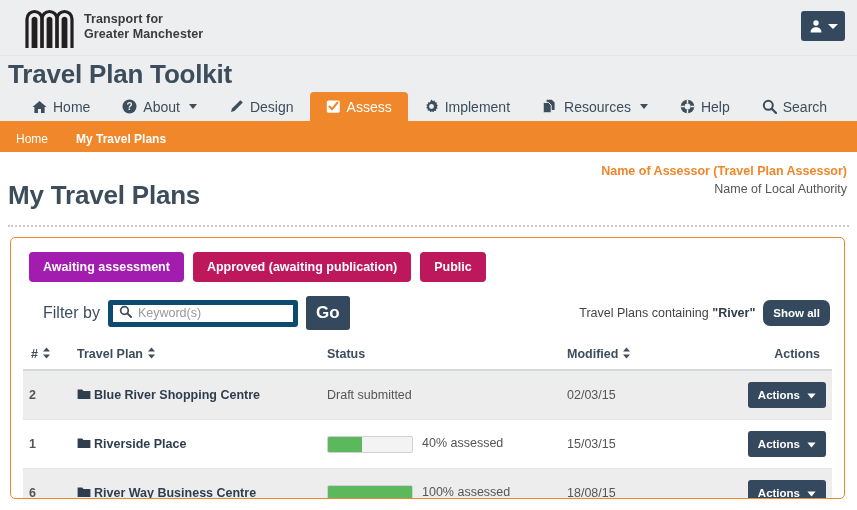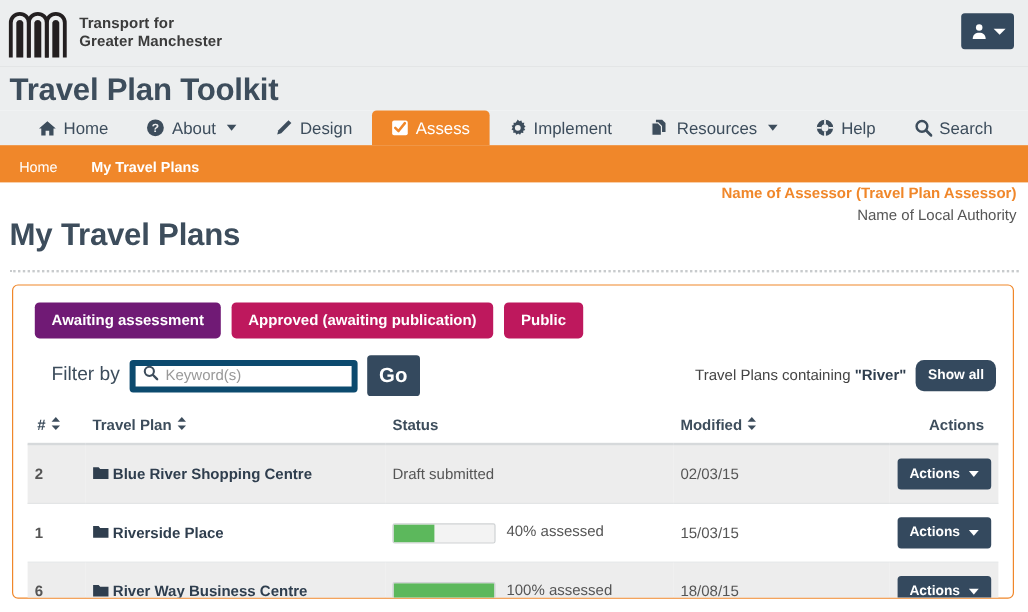--- a/index.html
+++ b/index.html
@@ -14,21 +14,21 @@
 
   
   .topbar {
     position: relative;
     height: 56px;
     background: #eceeef;
     border-bottom: 1px solid #e3e5e6;
   }
   .logo-wrap {
     position: absolute;
-    left: 6px; top: 4px;
+    left: 24px; top: 4px;
     display: flex;
     align-items: center;
   }
   .logo-mark { width: 52px; height: 46px; }
   .logo-text {
     margin-left: 8px;
     font-size: 12.5px;
     font-weight: bold;
     line-height: 1.18;
     color: #3b3b3b;
@@ -123,21 +123,21 @@
   }
   .pagetitle {
     font-size: 26px;
     font-weight: bold;
     color: #3d4d5c;
     margin-top: 14px;
     letter-spacing: -0.2px;
   }
   .whoami {
     position: absolute;
-    right: 10px; top: 0;
+    right: 10px; top: 10px;
     text-align: right;
     line-height: 1.45;
   }
   .assessor {
     font-size: 12.5px;
     font-weight: bold;
     color: #f0872a;
   }
   .authority {
     font-size: 12.5px;
@@ -166,21 +166,21 @@
   .tabbtn {
     background: #be185d;
     color: #ffffff;
     font-size: 12.5px;
     font-weight: bold;
     padding: 8px 14px;
     border-radius: 4px;
     cursor: pointer;
     white-space: nowrap;
   }
-  .tabbtn.active { background: #701a75; }
+  .tabbtn.active { background: #a21caf; }
 
   .filterrow {
     display: flex;
     align-items: center;
     padding: 14px 14px 0 32px;
   }
   .filterlabel {
     font-size: 16px;
     font-weight: normal;
     color: #3d4d5c;

